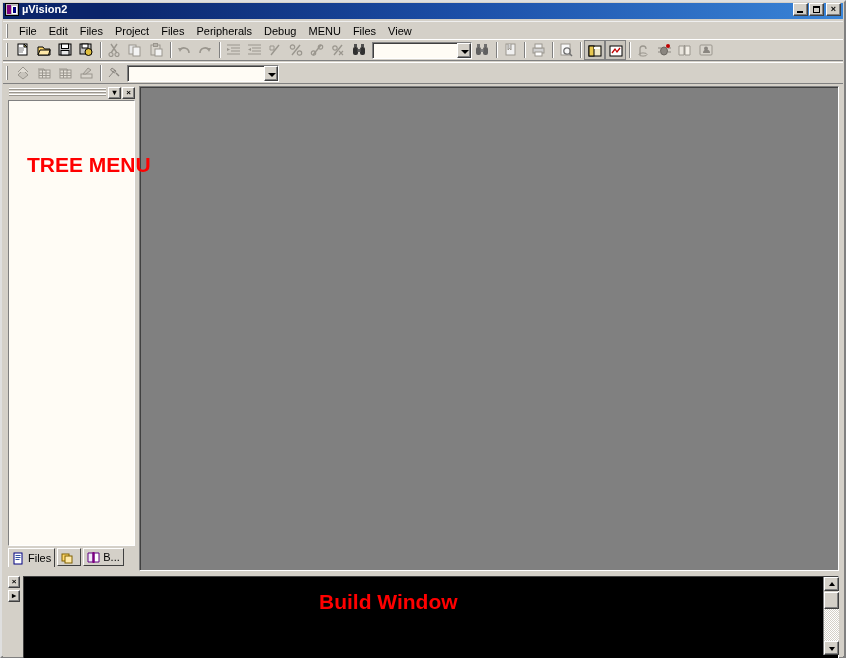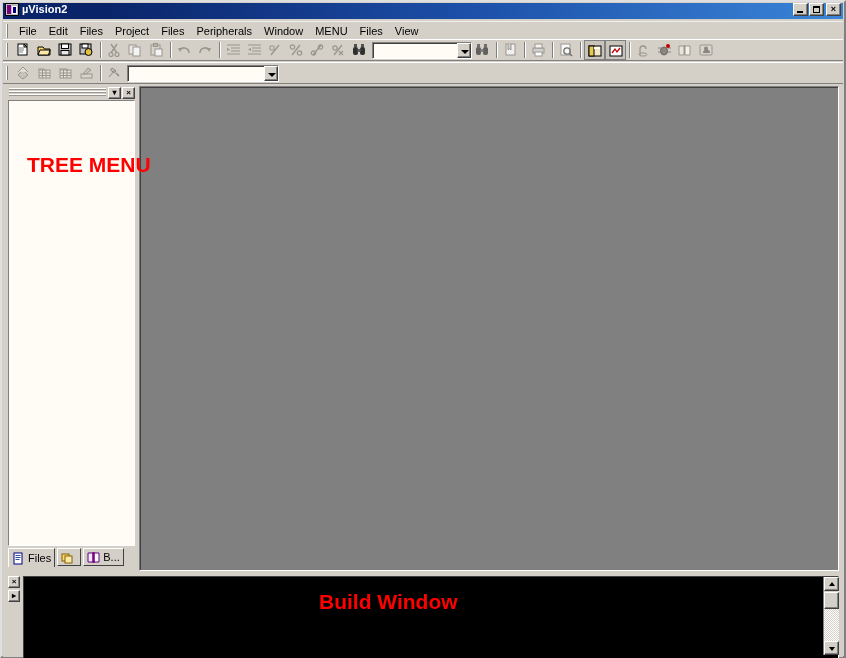--- a/index.html
+++ b/index.html
@@ -474,21 +474,21 @@
   </div>
 
   <div id="menubar">
     <div class="grip"></div>
     <div class="menu-item">File</div>
     <div class="menu-item">Edit</div>
     <div class="menu-item">Files</div>
     <div class="menu-item">Project</div>
     <div class="menu-item">Files</div>
     <div class="menu-item">Peripherals</div>
-    <div class="menu-item">Window</div>
+    <div class="menu-item">Debug</div>
     <div class="menu-item">MENU</div>
     <div class="menu-item">Files</div>
     <div class="menu-item">View</div>
   </div>
 
   <div class="toolbar" id="toolbar-main">
     <div class="grip"></div>
 
     <div class="tool-btn">
         <span class="ico">

